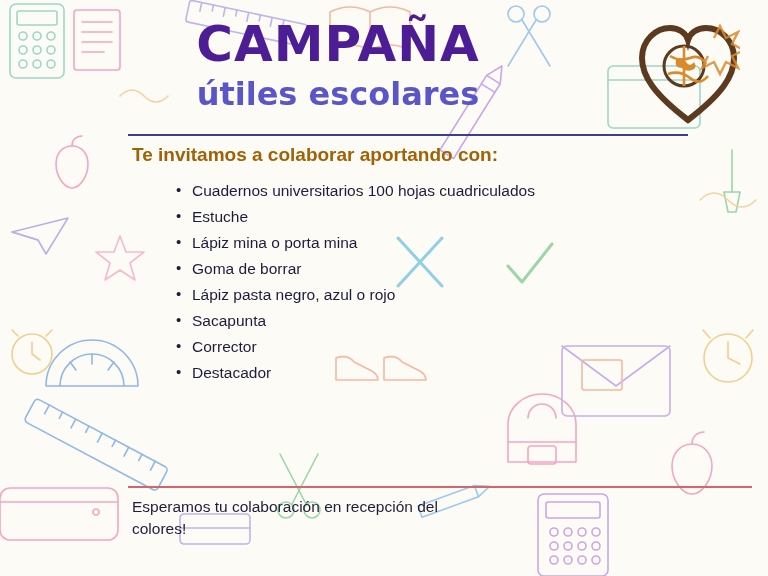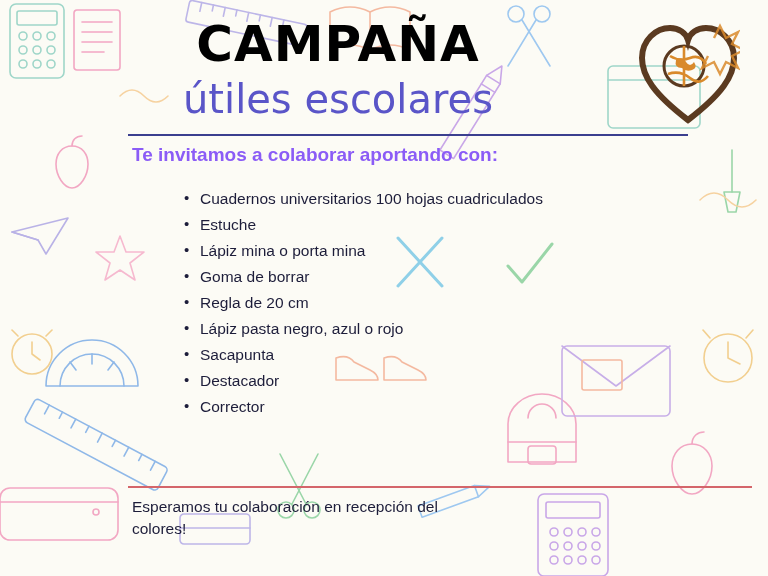--- a/index.html
+++ b/index.html
@@ -42,28 +42,28 @@
     left: 128px;
     top: 18px;
     width: 420px;
     text-align: center;
   }
   .title-main {
     font-family: "DejaVu Sans", sans-serif;
     font-weight: bold;
     font-size: 50px;
     letter-spacing: 1px;
-    color: #000000;
+    color: #4c1d95;
     line-height: 1.05;
     margin: 0;
   }
   .title-sub {
     font-family: "DejaVu Sans", sans-serif;
-    font-weight: normal;
-    font-size: 40px;
+    font-weight: bold;
+    font-size: 32px;
     color: #5a55c8;
     line-height: 1.1;
     margin: 6px 0 0 0;
     text-align: center;
   }
 
   .rule-top {
     position: absolute;
     left: 128px;
     top: 134px;
@@ -79,29 +79,29 @@
     height: 2px;
     background: #d4656a;
   }
 
   .intro {
     position: absolute;
     left: 132px;
     top: 144px;
     font-size: 19px;
     font-weight: bold;
-    color: #8b5cf6;
+    color: #a16207;
     font-family: "Liberation Sans", sans-serif;
   }
 
   ul.items {
     position: absolute;
     left: 162px;
     top: 172px;
-    margin: 16px;
+    margin: 8px;
     padding: 0 0 0 22px;
     list-style: none;
     width: 430px;
   }
   ul.items li {
     position: relative;
     font-size: 15.5px;
     color: #1d1d3a;
     line-height: 1.42;
     margin-bottom: 4px;
@@ -350,25 +350,24 @@
 
     <div class="rule-top"></div>
 
     <div class="intro">Te invitamos a colaborar aportando con:</div>
 
     <ul class="items">
       <li>Cuadernos universitarios 100 hojas cuadriculados</li>
       <li>Estuche</li>
       <li>Lápiz mina o porta mina</li>
       <li>Goma de borrar</li>
-      <li>Regla de 20 cm</li>
       <li>Lápiz pasta negro, azul o rojo</li>
       <li>Sacapunta</li>
+      <li>Corrector</li>
       <li>Destacador</li>
-      <li>Corrector</li>
     </ul>
 
     <div class="rule-bottom"></div>
 
     <div class="footer-note">Esperamos tu colaboración en recepción del colores!</div>
 
   </div>
 </div>
 
 </body></html>

